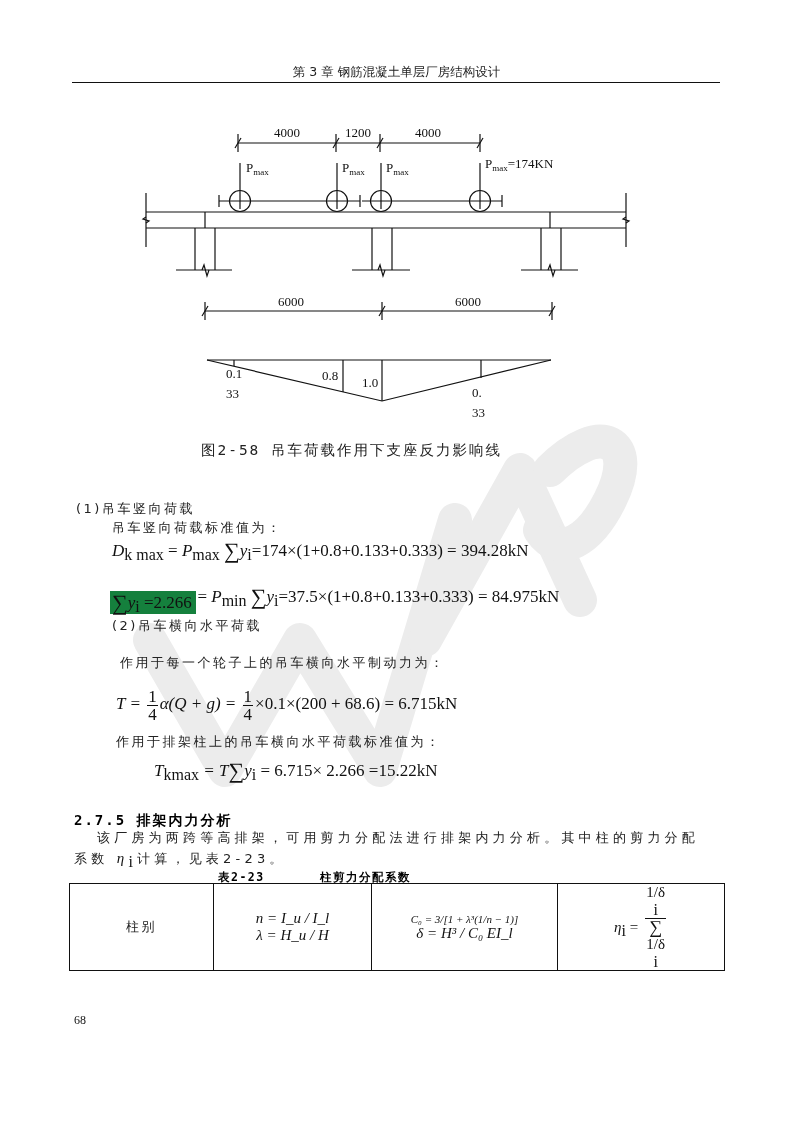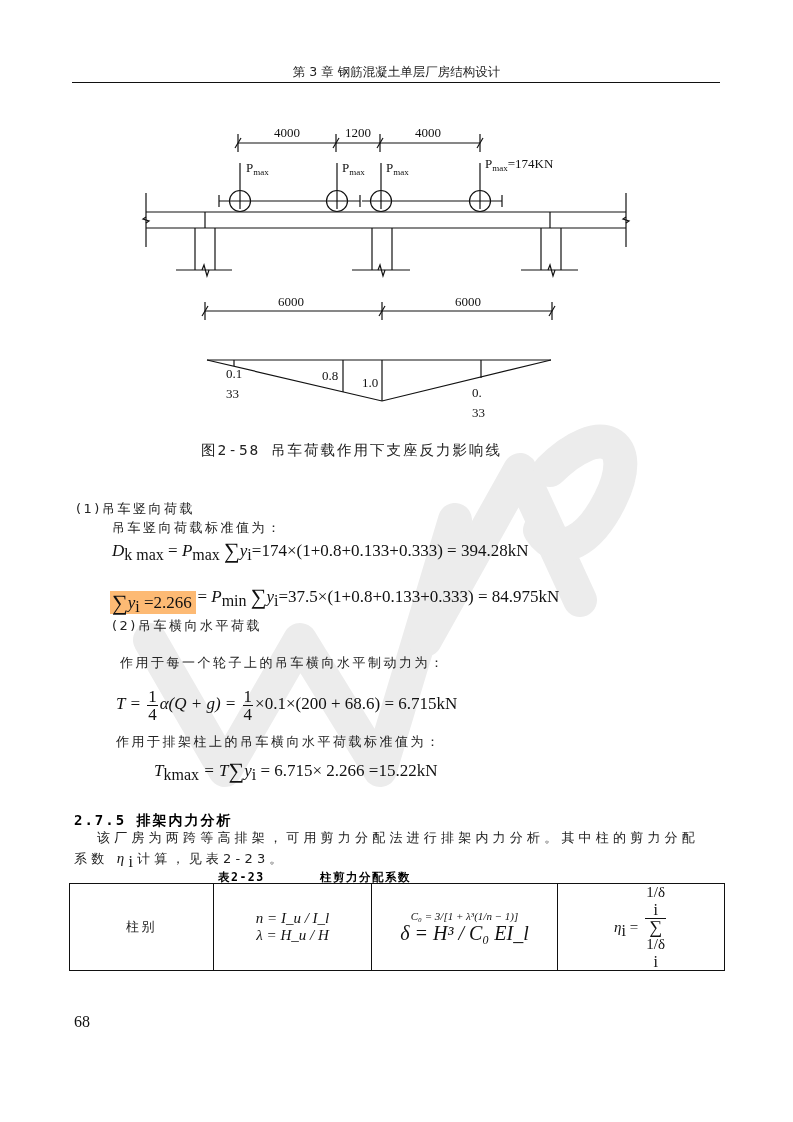--- a/index.html
+++ b/index.html
@@ -15,29 +15,29 @@
   .caption { left:0; width:703px; top:441px; text-align:center; font-size:14.5px; letter-spacing:2px;
              font-family:"DejaVu Sans Mono","Liberation Mono",monospace; color:#222; }
   .cjk { font-family:"DejaVu Sans","Liberation Sans",sans-serif; font-size:13px; letter-spacing:2.5px; color:#222; }
   .math { font-family:"Liberation Serif","DejaVu Serif",serif; font-size:17px; color:#111; white-space:nowrap; }
   .math i { font-style:italic; }
   .sub { font-size:16px; vertical-align:-4px; }
   .sum { font-size:22px; vertical-align:-2px; }
   .frac { display:inline-block; vertical-align:middle; text-align:center; margin:0 2px; }
   .frac span { display:block; line-height:17px; }
   .frac .num { border-bottom:1px solid #111; padding:0 1px; }
-  .highlight { background:#fdba74; padding:2px 4px 2px 2px; }
+  .highlight { background:#15803d; padding:2px 4px 2px 2px; }
   .section-head { left:74px; top:812px; font-size:14px; font-weight:bold; letter-spacing:2px;
                   font-family:"DejaVu Sans Mono","Liberation Mono",monospace; color:#000; }
   .para { font-family:"DejaVu Sans","Liberation Sans",sans-serif; font-size:13px; letter-spacing:4.2px; color:#222; }
   .table-title { top:870px; font-size:11.5px; font-weight:bold; letter-spacing:1.5px;
                  font-family:"DejaVu Sans Mono","Liberation Mono",monospace; color:#000; }
   table.coef { position:absolute; left:69px; top:883px; width:656px; height:68px; border-collapse:collapse; }
   table.coef td { border:1.2px solid #111; text-align:center; vertical-align:middle; padding:0; }
-  .page-num { left:74px; top:1013px; font-size:16px; font-family:"Liberation Serif","DejaVu Serif",serif; }
+  .page-num { left:74px; top:1013px; font-size:12px; font-family:"Liberation Serif","DejaVu Serif",serif; }
 </style>
 </head>
 <body>
 
 <svg class="abs watermark" viewBox="0 0 793 1122">
   <g fill="none" stroke="#ececec" stroke-width="34" stroke-linecap="round" stroke-linejoin="round">
     <path d="M150 640 L225 770 L300 640 L380 770 L455 520"></path>
     <path d="M425 640 L520 470 L580 600"></path>
     <path d="M550 470 C600 420 640 440 610 500 C590 540 560 560 540 530"></path>
   </g>
@@ -177,21 +177,21 @@
 <table class="coef">
   <tbody>
       <tr>
     <td style="width:143px;" class="cjk">柱别</td>
     <td style="width:157px;">
       <div class="math" style="font-size:15px; font-style:italic;">n = I_u / I_l</div>
       <div class="math" style="font-size:15px; font-style:italic;">λ = H_u / H</div>
     </td>
     <td style="width:185px;">
       <div class="math" style="font-size:11px; font-style:italic;">C₀ = 3/[1 + λ³(1/n − 1)]</div>
-      <div class="math" style="font-size:20px; font-style:italic;">δ = H³ / C₀ EI_l</div>
+      <div class="math" style="font-size:15px; font-style:italic;">δ = H³ / C₀ EI_l</div>
     </td>
     <td>
       <span class="math" style="font-size:15px;"><i>η</i><span class="sub">i</span> =</span>
       <span class="frac math" style="font-size:15px;">
         <span class="num">
               <span>1/δ</span>
               <span class="sub">i</span>
             </span>
         <span>
               <span class="sum" style="font-size:18px;">∑</span>

